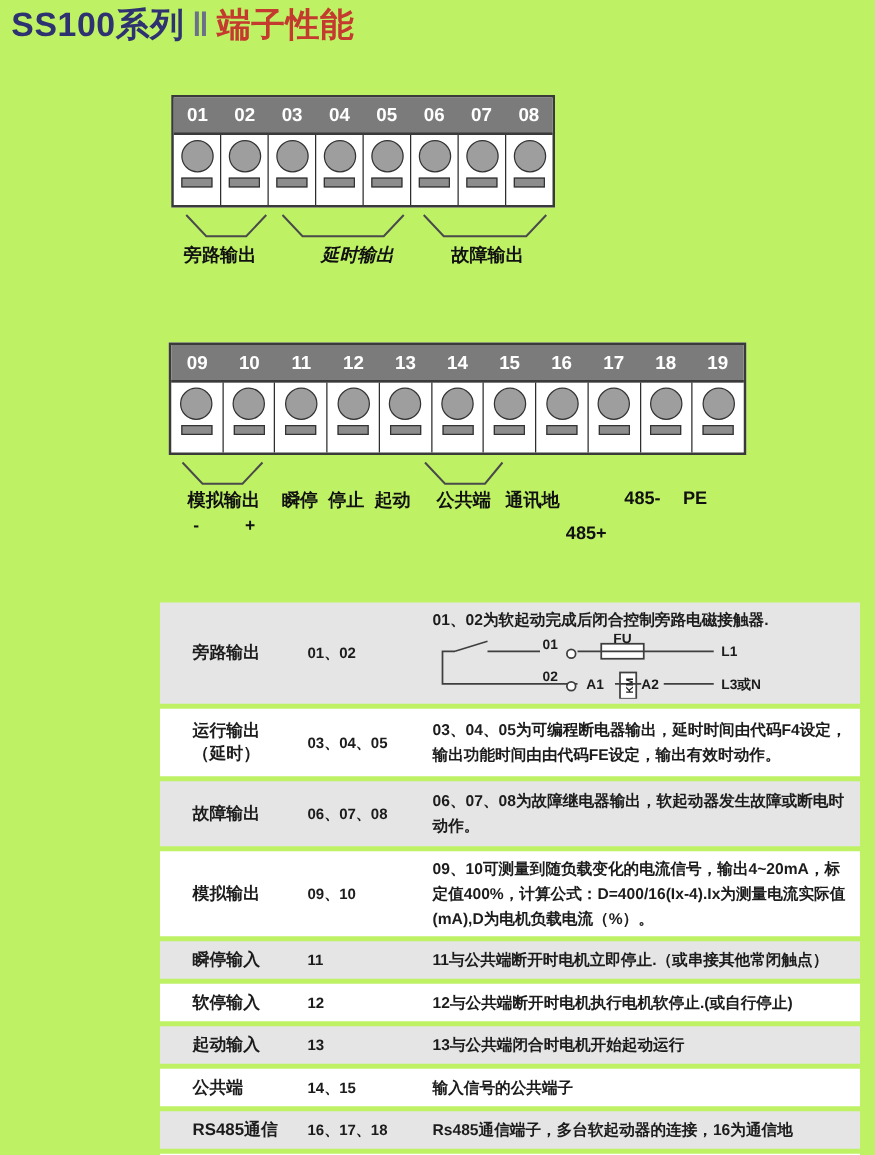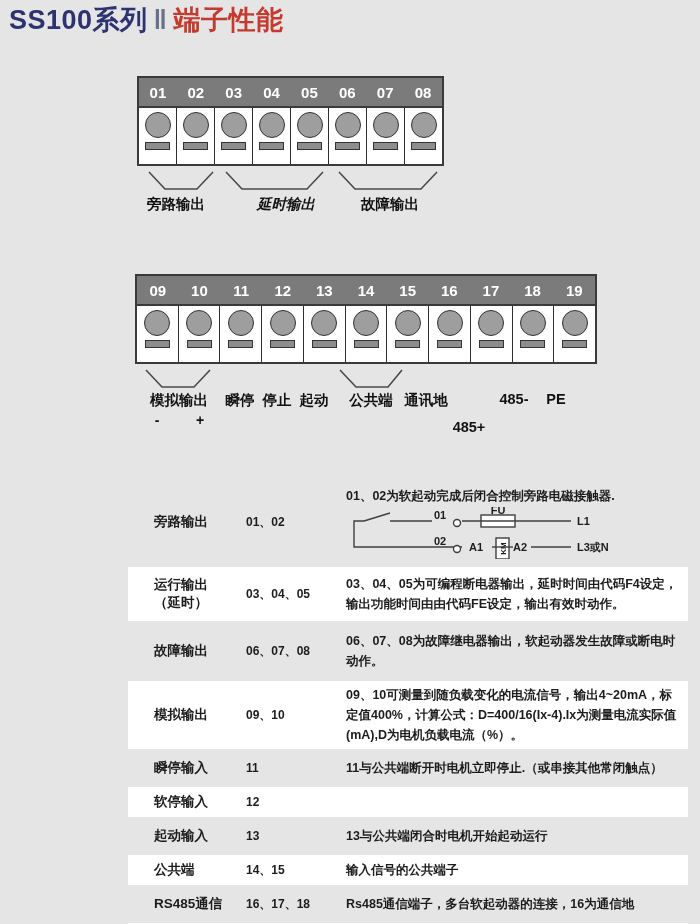--- a/index.html
+++ b/index.html
@@ -1,18 +1,18 @@
 <!DOCTYPE html>
 <html><head>
 <meta charset="utf-8">
 <style>
   * { margin:0; padding:0; box-sizing:border-box; }
   html,body { background:#fff; }
   body { font-family:"Liberation Sans","DejaVu Sans",sans-serif; color:#1c1c1c; }
-  .page { position:relative; width:700px; height:924px; background:#e5e5e5; overflow:hidden; }
+  .page { position:relative; width:700px; height:924px; background:#bef264; overflow:hidden; }
 
   
   .title { position:absolute; left:9px; top:2px; font-size:27px; font-weight:bold; letter-spacing:0.5px; }
   .t-navy { color:#2e3270; }
   .t-sep  { color:#6a6f8a; padding:0 6px; font-weight:bold; }
   .t-red  { color:#c43a2e; }
 
   
   .tblock { position:absolute; border:2px solid #3a3a3a; background:#fff; }
   .thead  { display:flex; height:30px; background:#7b7b7b; align-items:center; border-bottom:2px solid #3a3a3a; }
@@ -237,20 +237,21 @@
 
     <div class="trow bg-g r-1l">
       <div class="c-name">瞬停输入</div>
       <div class="c-term">11</div>
       <div class="c-desc">11与公共端断开时电机立即停止.（或串接其他常闭触点）</div>
     </div>
 
     <div class="trow bg-w r-1l">
       <div class="c-name">软停输入</div>
       <div class="c-term">12</div>
+      <div class="c-desc">12与公共端断开时电机执行电机软停止.(或自行停止)</div>
     </div>
 
     <div class="trow bg-g r-1l">
       <div class="c-name">起动输入</div>
       <div class="c-term">13</div>
       <div class="c-desc">13与公共端闭合时电机开始起动运行</div>
     </div>
 
     <div class="trow bg-w r-1l">
       <div class="c-name">公共端</div>

